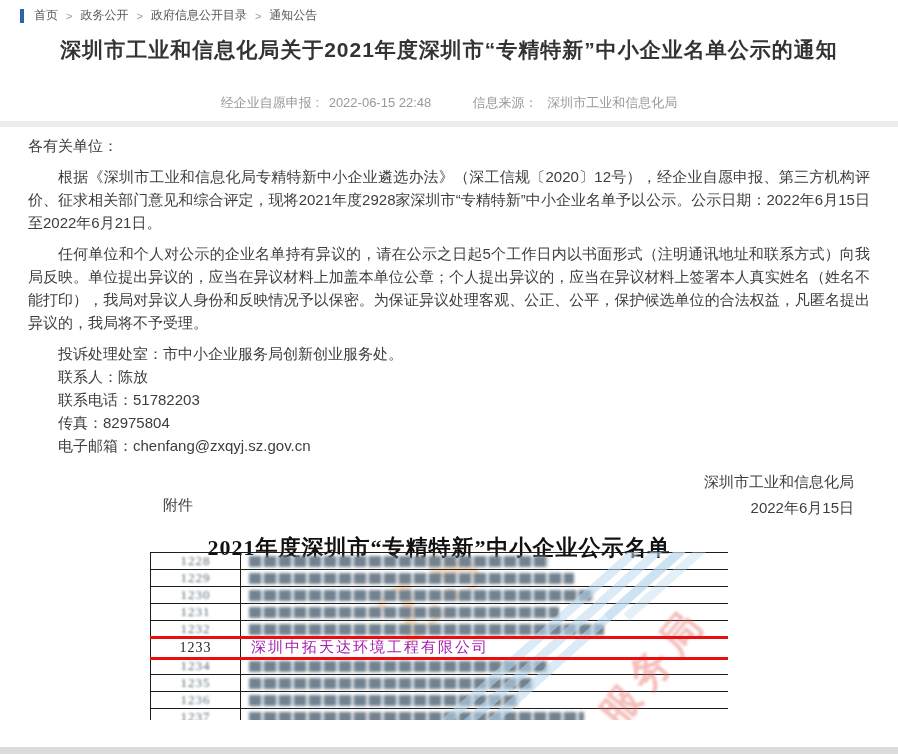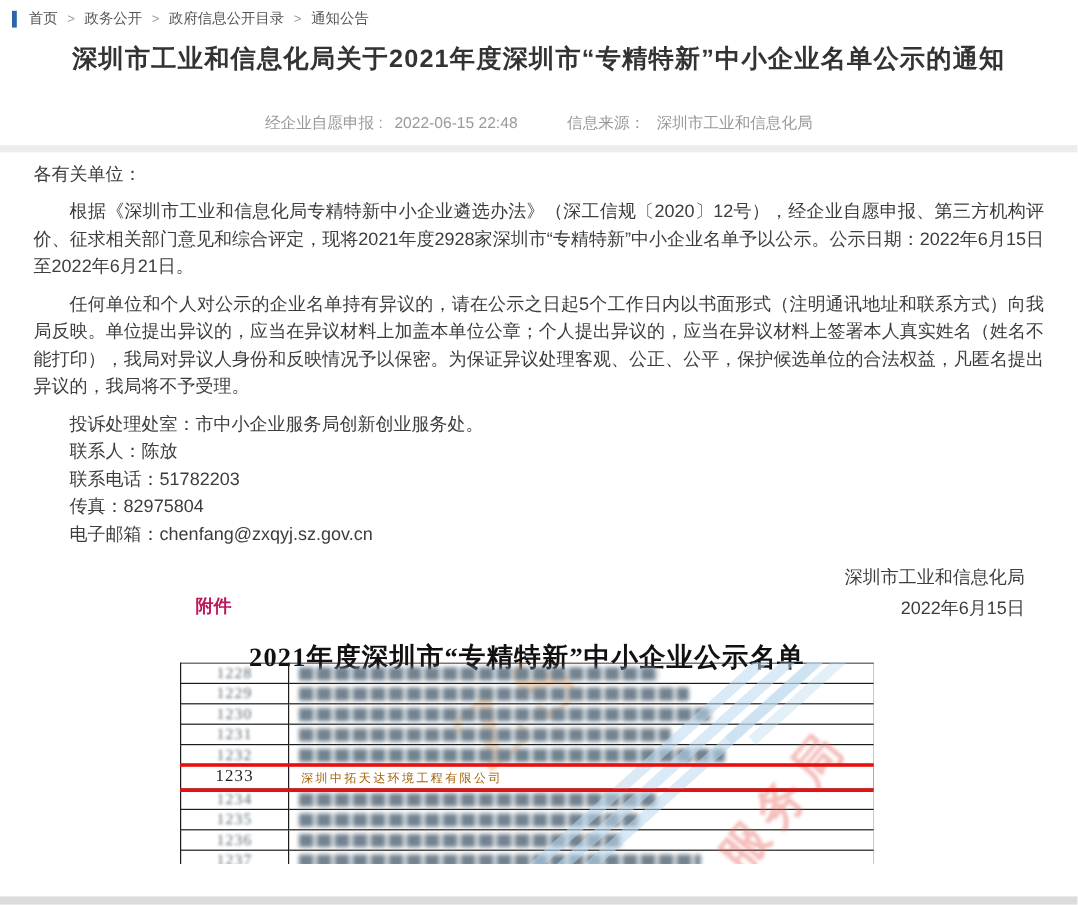--- a/index.html
+++ b/index.html
@@ -6,21 +6,21 @@
   html,body { width: 898px; height: 754px; }
   body {
     position: relative;
     background: #ffffff;
     overflow: hidden;
     font-family: "Liberation Sans", "DejaVu Sans", sans-serif;
     color: #333;
   }
   
   .breadcrumb {
-    position: absolute; top: 7px; left: 10px;
+    position: absolute; top: 7px; left: 20px;
     font-size: 12px; color: #555;
     display: flex; align-items: center; gap: 8px;
   }
   .bc-bar { display:inline-block; width:4px; height:14px; background:#2c64ae; margin-right:2px; }
   .bc-link { color:#555; text-decoration:none; cursor:pointer; }
   .bc-sep { color:#999; font-size:11px; }
   
   .page-title {
     position: absolute; top: 36px; left: 30px; right: 30px;
     text-align: center;
@@ -49,21 +49,21 @@
   .salutation { margin-bottom: 8px; }
   .para { text-indent: 2em; margin-bottom: 8px; }
   .contact-line { text-indent: 2em; margin-bottom: 0; }
   .signature {
     margin-top: 12px; text-align: right; padding-right: 16px;
     line-height: 26px; color: #3d3d3d;
   }
   
   .att-label {
     position: absolute; top: 496px; left: 163px;
-    font-size: 15px; font-weight: bold; color: #be185d;
+    font-size: 15px; font-weight: normal; color: #404040;
   }
   .att-title {
     position: absolute; top: 533px; left: 150px; width: 578px;
     text-align: center;
     font-family: "Liberation Serif", "DejaVu Serif", serif;
     font-weight: bold; font-size: 22px; color: #111;
     letter-spacing: 1px;
   }
   .table-wrap {
     position: absolute; top: 552px; left: 150px; width: 578px; height: 168px;
@@ -82,21 +82,21 @@
   td.col-no { width: 90px; text-align: center; font-size: 13px; }
   td.col-co { width: 488px; }
   tr.highlight td { height: 20px; }
   .blur-num { filter: blur(1.2px); color: #5a6b77; letter-spacing: 1px; }
   .blur-bar {
     height: 11px; margin-left: 8px; border-radius: 1px;
     background: repeating-linear-gradient(90deg, #72828f 0 12px, rgba(114,130,143,0.25) 12px 15px);
     filter: blur(1.8px);
   }
   .clear-no { font-size: 14px; color: #222; letter-spacing: 1px; }
-  .clear-co { font-size: 10px; color: #a16207; padding-left: 10px; letter-spacing: 2px; }
+  .clear-co { font-size: 15px; color: #a21caf; padding-left: 10px; letter-spacing: 2px; }
   .red-box {
     position: absolute; z-index: 4; left: -3px; width: 584px;
     top: 84px; height: 24px;
     border: 3px solid #e90f0f;
   }
   
   .wm-stripe {
     position: absolute; z-index: 3; width: 9px; height: 320px;
     background: #bcd9ee; opacity: .55; transform: rotate(48deg);
   }

